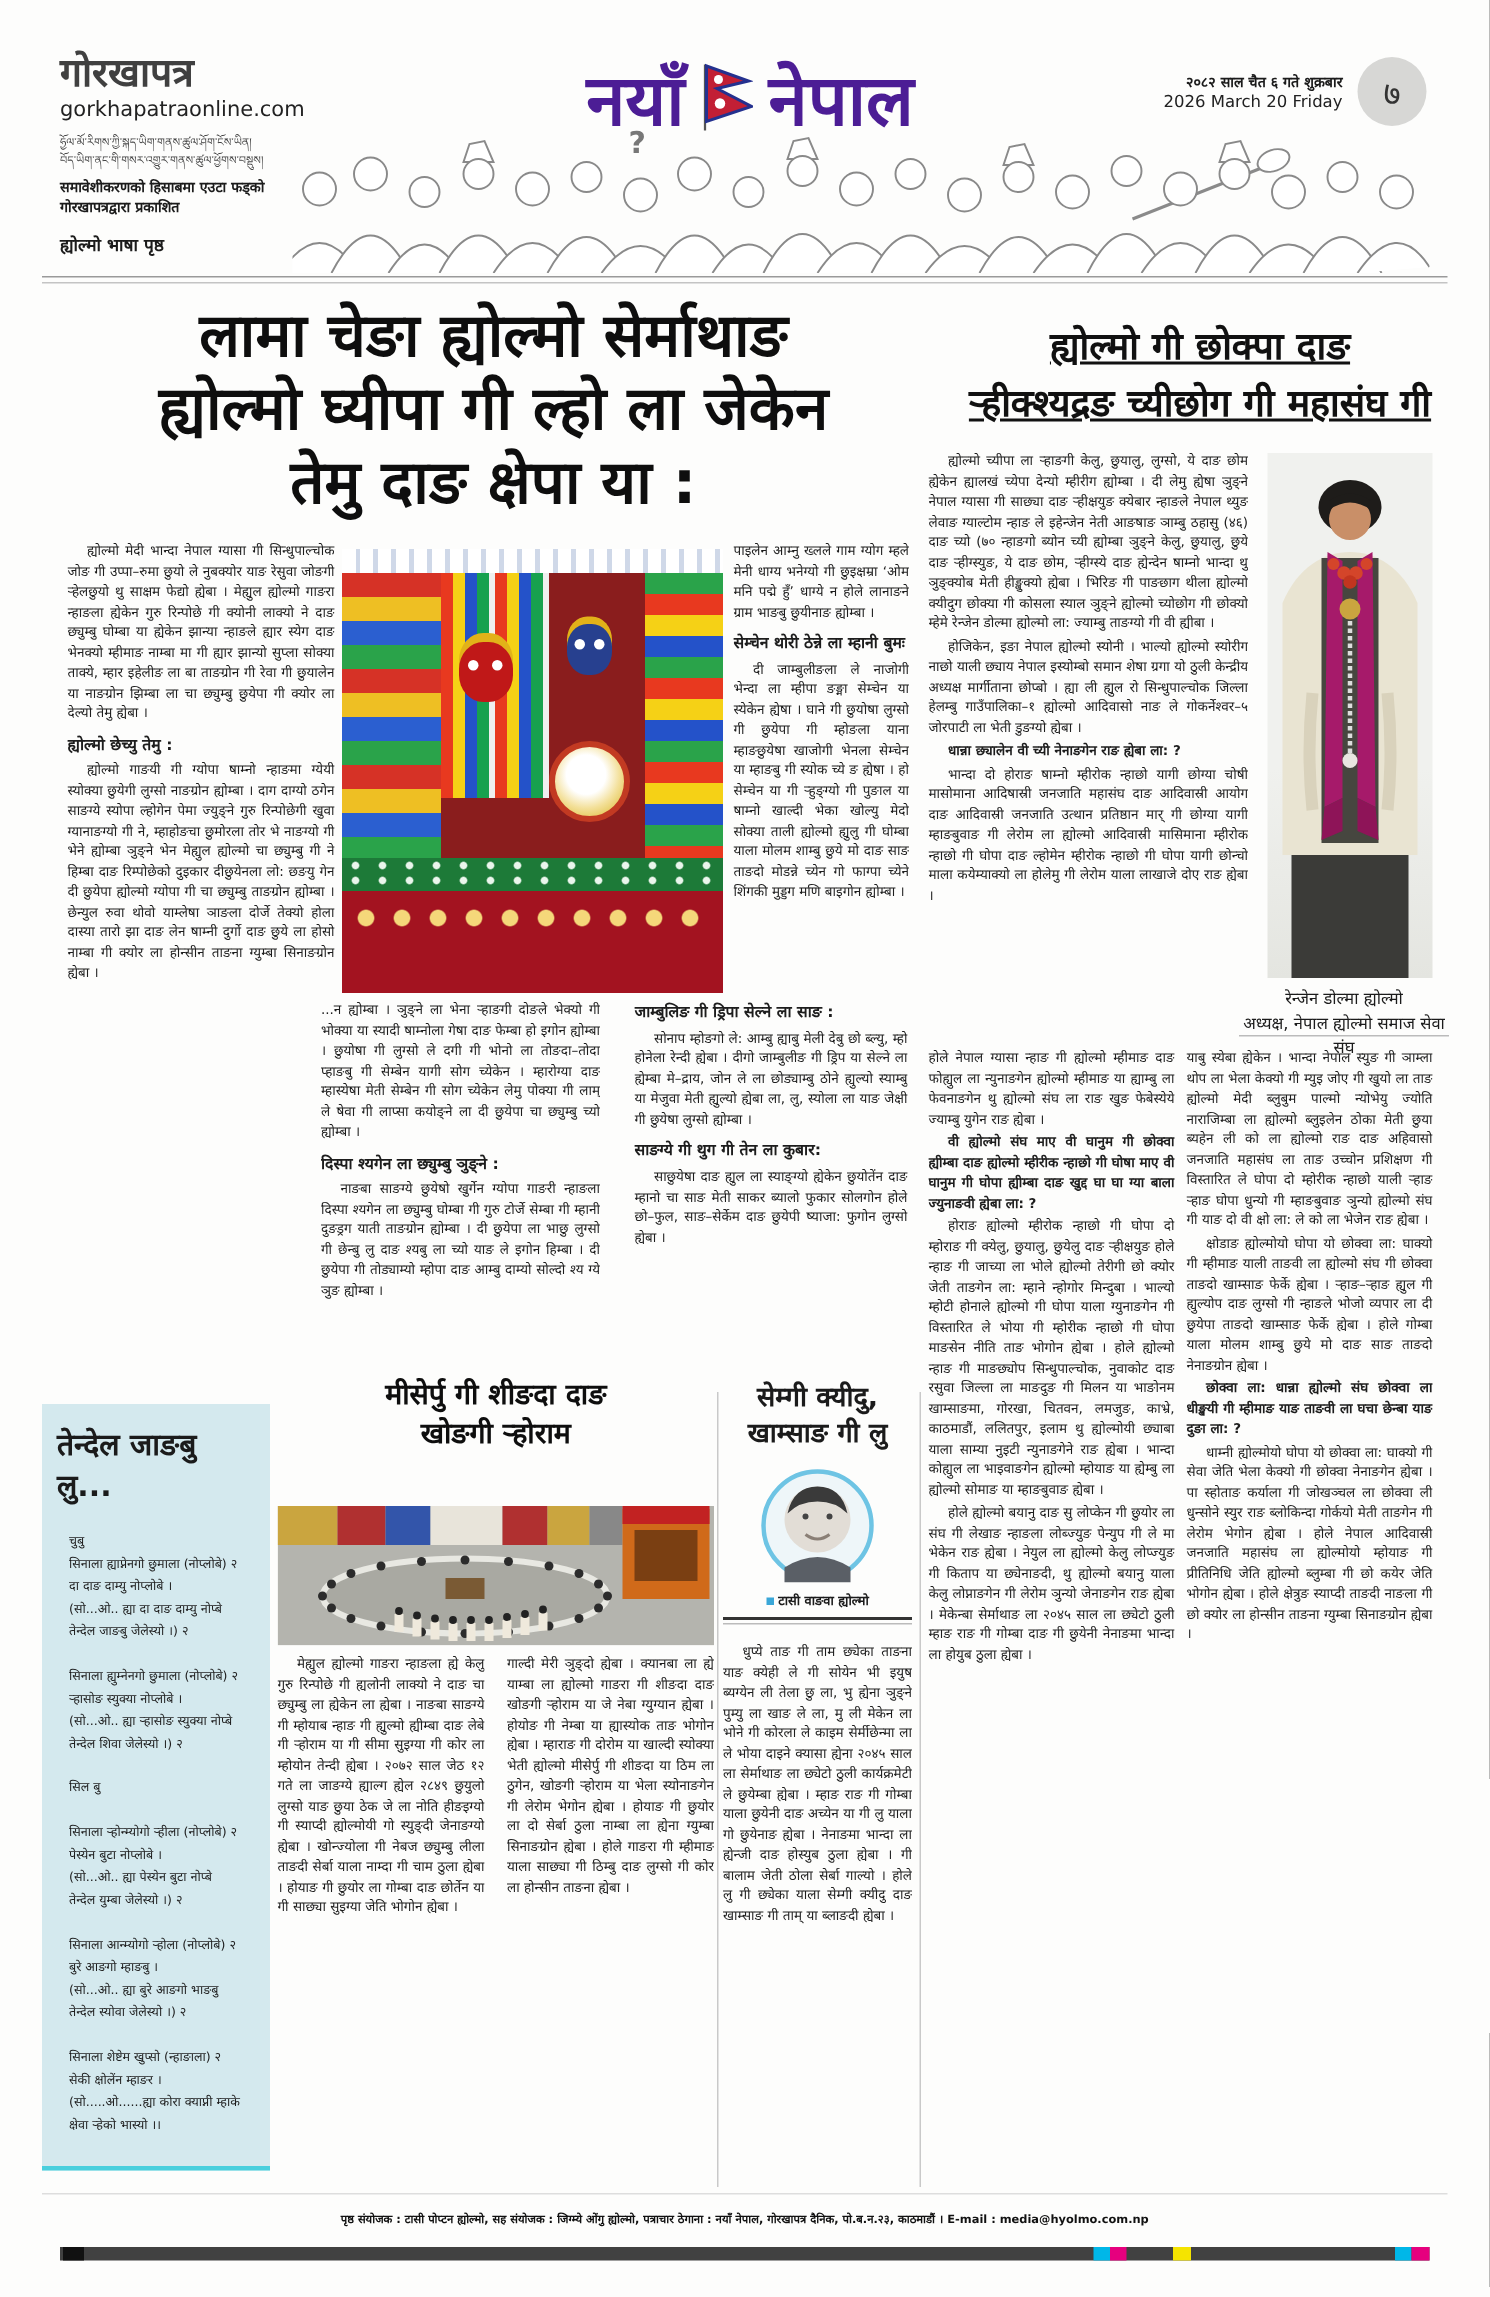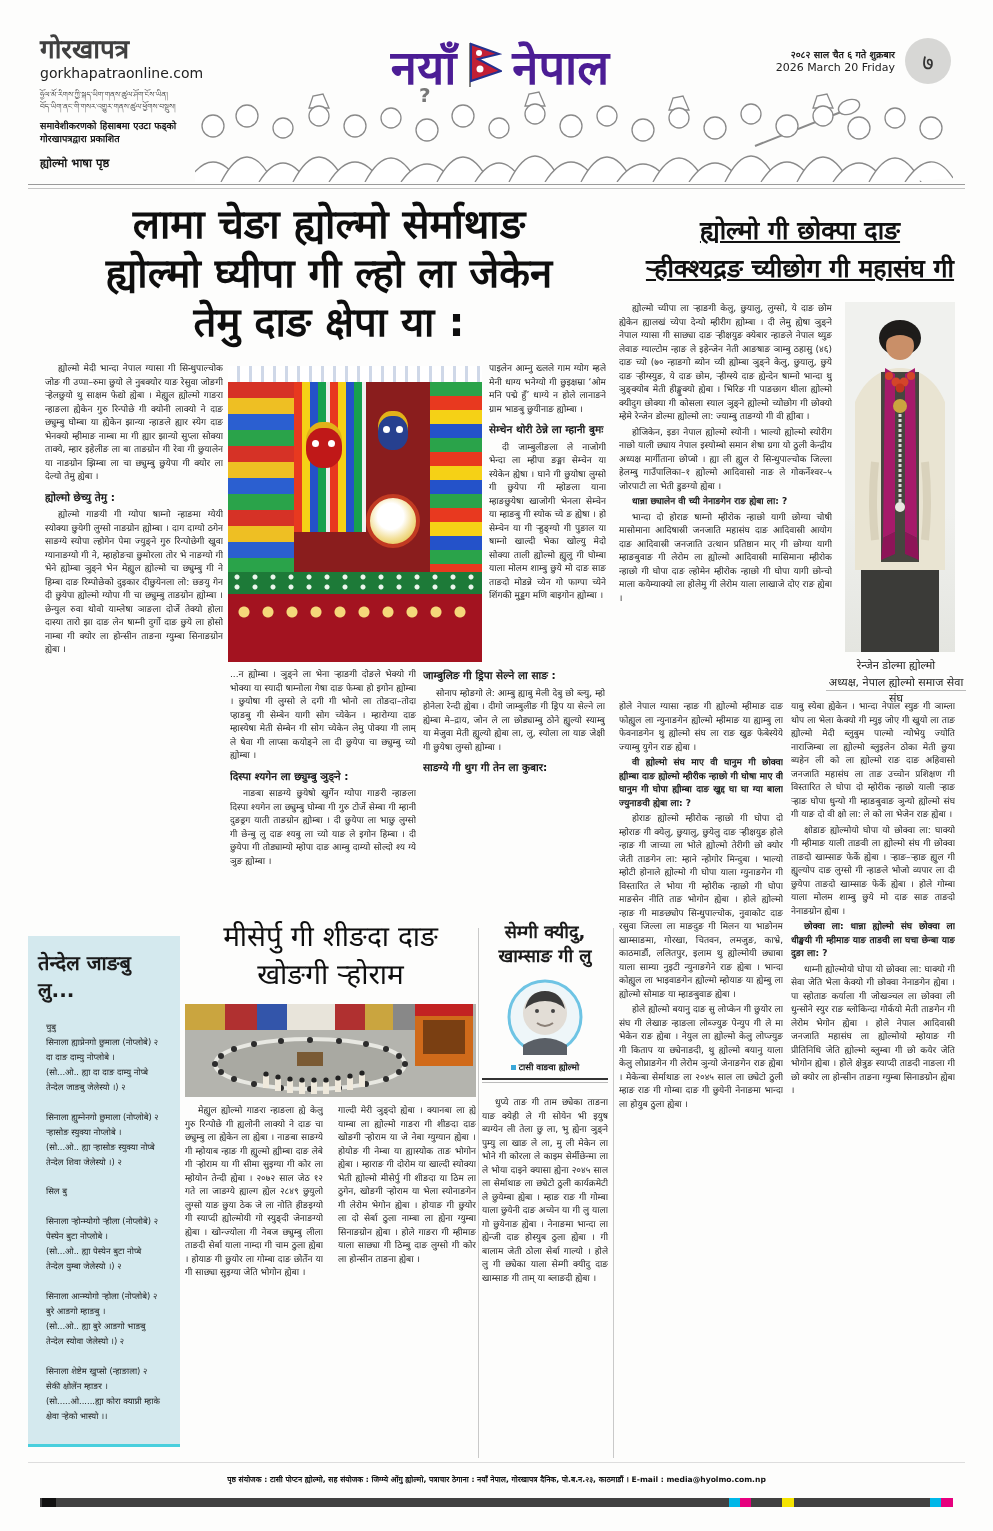--- a/index.html
+++ b/index.html
@@ -18,21 +18,21 @@
   .tagline{font-size:9.5px;font-weight:bold;line-height:1.35;}
   .pagelabel{font-size:11.5px;font-weight:bold;margin-top:9px;}
   .titlewrap{display:flex;align-items:center;justify-content:center;gap:10px;}
   .bigtitle{font-size:47px;font-weight:bold;color:#4c1d95;line-height:1;}
   .dateline1{font-size:9.5px;font-weight:bold;text-align:right;}
   .dateline2{font-size:11px;text-align:right;color:#222;}
   .pagenum{width:46px;height:46px;border-radius:50%;background:#d7d7d5;display:flex;align-items:center;justify-content:center;
            font-size:22px;color:#333;}
   .mainhead{font-size:40px;line-height:1.22;font-weight:bold;text-align:center;color:#0e0e0e;}
   .inthead{font-size:25px;line-height:1.5;font-weight:600;text-align:center;color:#111;}
-  .feathead{font-size:28px;line-height:1.35;font-weight:normal;text-align:center;color:#0e0e0e;}
+  .feathead{font-size:19px;line-height:1.35;font-weight:bold;text-align:center;color:#0e0e0e;}
   .caption{font-size:11px;font-weight:normal;text-align:center;line-height:1.5;}
   .songtitle{font-size:18px;font-weight:bold;text-align:center;line-height:1.35;}
   .lyrics{font-size:8.4px;line-height:1.78;white-space:pre-line;color:#1d1d1d;}
   .bluebox{background:#d4e9ee;border-bottom:3px solid #49cfdd;}
   .footer-line{font-size:7.6px;font-weight:bold;text-align:center;color:#111;}
   .cbar{background:#414141;}
   .csq{position:absolute;top:0;height:9px;}
   .authname{font-size:8.6px;font-weight:bold;text-align:center;}
   .authname .sq{display:inline-block;width:5px;height:5px;background:#3aa7d8;margin-right:3px;}
   
@@ -181,36 +181,37 @@
     <div class="face2">
       <div class="eye" style="left:5px;top:10px;"></div>
         <div class="eye" style="left:18px;top:10px;"></div>
     </div>
     <div class="mirror"></div>
     <div class="greenband"></div>
     <div class="cloth"></div>
     <div class="bowls"></div>
   </div>
 
-  <div class="abs jtxt" style="left:230px;top:668px;width:186px;height:248px;">
+  <div class="abs jtxt" style="left:214px;top:668px;width:186px;height:248px;">
     <div class="p" style="text-indent:0;">...न ह्योम्बा । ञुङ्ने ला भेना ऱ्हाङगी दोङले भेक्यो गी भोक्या या स्यादी षाम्नोला गेषा दाङ फेम्बा हो इगोन ह्योम्बा । छुयोषा गी लुग्सो ले दगी गी भोनो ला तोङदा–तोदा प्हाङबु गी सेम्बेन यागी सोग च्येकेन । म्हारोग्या दाङ म्हास्येषा मेती सेम्बेन गी सोग च्येकेन लेमु पोक्या गी लाम् ले षेवा गी लाप्सा कयोङ्ने ला दी छुयेपा चा छ्युम्बु च्यो ह्योम्बा ।</div>
     <div class="sub">दिस्पा श्यगेन ला छ्युम्बु ञुङ्ने :</div>
     <div class="p">नाङबा साङग्ये छुयेषो खुर्गेन ग्योपा गाङरी न्हाङला दिस्पा श्यगेन ला छ्युम्बु घोम्बा गी गुरु टोर्जे सेम्बा गी म्हानी दुङड्रग याती ताङग्रोन ह्योम्बा । दी छुयेपा ला भाछु लुग्सो गी छेन्बु लु दाङ श्यबु ला च्यो याङ ले इगोन हिम्बा । दी छुयेपा गी तोड्याम्यो म्होपा दाङ आम्बु दाम्यो सोल्दो श्य ग्ये ञुङ ह्योम्बा ।</div>
   </div>
 
   <div class="abs jtxt" style="left:489px;top:362px;width:117px;height:300px;">
     <div class="p" style="text-indent:0;">पाइलेन आम्नु ख्लले गाम ग्योग म्हले मेनी धाग्य भनेग्यो गी छुइक्षम्रा ‘ओम मनि पद्मे हुँ’ धाग्ये न होले लानाङने ग्राम भाङबु छुयीनाङ ह्योम्बा ।</div>
     <div class="sub">सेम्चेन थोरी ठेन्ने ला म्हानी बुमः</div>
     <div class="p">दी जाम्बुलीङला ले नाजोगी भेन्दा ला म्हीपा ङङ्मा सेम्चेन या स्येकेन ह्येषा । घाने गी छुयोषा लुग्सो गी छुयेपा गी म्होङला याना म्हाङछुयेषा खाजोगी भेनला सेम्चेन या म्हाङबु गी स्योक च्ये ङ ह्येषा । हो सेम्चेन या गी ऱ्हुङ्ग्यो गी पुङाल या षाम्नो खाल्दी भेका खोल्यु मेदो सोक्या ताली ह्योल्मो ह्युलु गी घोम्बा याला मोलम शाम्बु छुये मो दाङ साङ ताङदो मोडन्ने च्येन गो फाग्पा च्येने शिंगकी मुड्डग मणि बाइगोन ह्योम्बा ।</div>
   </div>
 
   <div class="abs jtxt" style="left:423px;top:668px;width:182px;height:248px;">
     <div class="sub" style="margin-top:0;">जाम्बुलिङ गी ड्रिपा सेल्ने ला साङ :</div>
     <div class="p">सोनाप म्होङगो ले: आम्बु ह्याबु मेली देबु छो ब्ल्यु, म्हो होनेला रेन्दी ह्येबा । दीगो जाम्बुलीङ गी ड्रिप या सेल्ने ला ह्येम्बा मे–द्राय, जोन ले ला छोड्याम्बु ठोने ह्युल्यो स्याम्बु या मेजुवा मेती ह्युल्यो ह्येबा ला, लु, स्योला ला याङ जेक्षी गी छुयेषा लुग्सो ह्योम्बा ।</div>
     <div class="sub">साङग्ये गी थुग गी तेन ला कुबार:</div>
+    <div class="p">साछुयेषा दाङ ह्युल ला स्याङ्ग्यो ह्येकेन छुयोतेंन दाङ म्हानो चा साङ मेती साकर ब्यालो फुकार सोलगोन होले छो–फुल, साङ–सेर्केम दाङ छुयेपी ष्याजा: फुगोन लुग्सो ह्येबा ।</div>
   </div>
 
   <div class="abs inthead" style="left:630px;top:212px;width:340px;text-decoration:underline;">
     <div>ह्योल्मो गी छोक्पा दाङ</div>
     <div>ऱ्हीक्श्यद्रङ च्यीछोग गी महासंघ गी</div>
   </div>
 
   <div class="abs jtxt" style="left:619px;top:302px;width:213px;height:392px;">
     <div class="p">ह्योल्मो च्यीपा ला ऱ्हाङगी केलु, छुयालु, लुग्सो, ये दाङ छोम ह्येकेन ह्यालखं च्येपा देन्यो म्हीरीग ह्योम्बा । दी लेमु ह्येषा ञुङ्ने नेपाल ग्यासा गी साछ्या दाङ ऱ्हीक्षयुङ क्येबार न्हाङले नेपाल थ्युङ लेवाङ ग्याल्टोम न्हाङ ले इहेन्जेन नेती आङषाङ ञाम्बु ठहासु (४६) दाङ च्यो (७० न्हाङगो ब्योन च्यी ह्योम्बा ञुङ्ने केलु, छुयालु, छुये दाङ ऱ्हीग्स्युङ, ये दाङ छोम, ऱ्हीग्स्ये दाङ ह्येन्देन षाम्नो भान्दा थु ञुङ्क्योब मेती हीङ्खुक्यो ह्येबा । भिरिङ गी पाङछाग थीला ह्योल्मो क्यीदुग छोक्या गी कोसला स्याल ञुङ्ने ह्योल्मो च्योछोग गी छोक्यो म्हेमे रेन्जेन डोल्मा ह्योल्मो ला: ज्याम्बु ताङग्यो गी वी ह्यीबा ।</div>
     <div class="p">होजिकेन, इङा नेपाल ह्योल्मो स्योनी । भाल्यो ह्योल्मो स्योरीग नाछो याली छ्याय नेपाल इस्योम्बो समान शेषा ग्रगा यो ठुली केन्द्रीय अध्यक्ष मार्गीताना छोप्बो । ह्या ली ह्युल रो सिन्धुपाल्चोक जिल्ला हेलम्बु गाउँपालिका–१ ह्योल्मो आदिवासो नाङ ले गोकर्नेश्वर–५ जोरपाटी ला भेती डुङग्यो ह्येबा ।</div>

